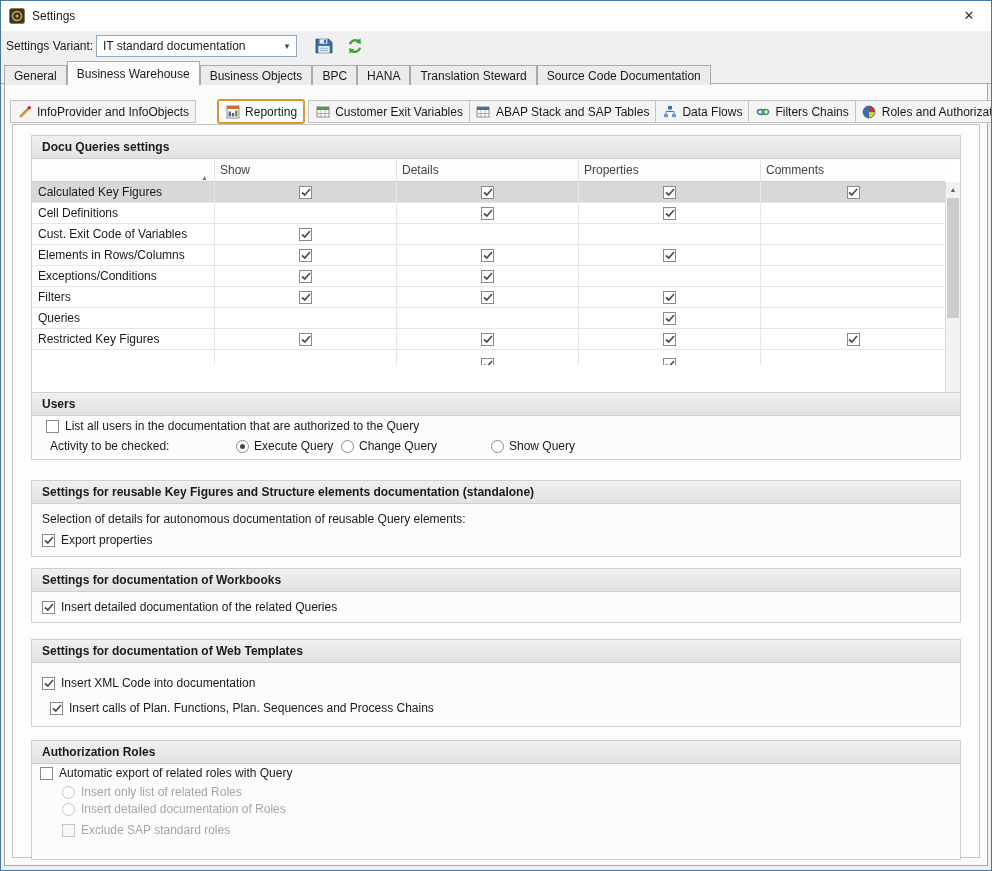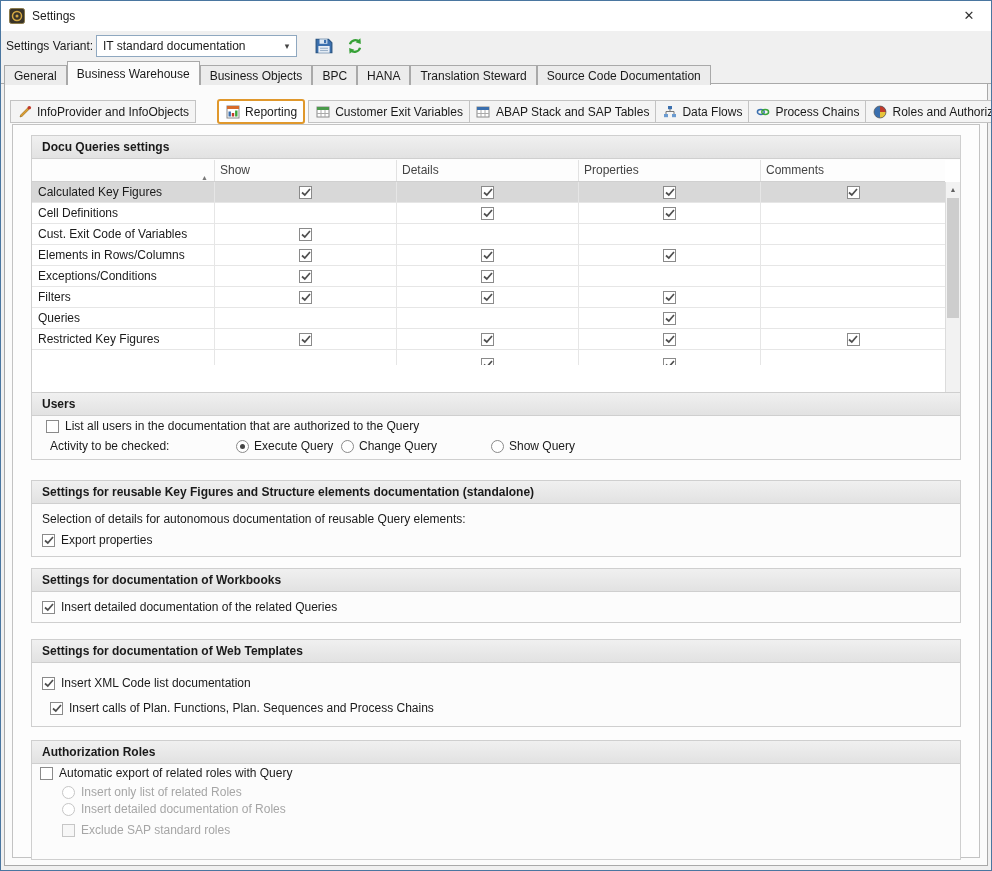--- a/index.html
+++ b/index.html
@@ -197,21 +197,21 @@
             </svg>
           </span>
           <span>Data Flows</span>
         </div><div class="stab">
           <span class="stab-icon">
             <svg width="14" height="14" viewBox="0 0 14 14">
               <ellipse cx="4.8" cy="7" rx="3.4" ry="2.4" fill="none" stroke="#3a6fae" stroke-width="1.5"></ellipse>
               <ellipse cx="9.2" cy="7" rx="3.4" ry="2.4" fill="none" stroke="#3aa53a" stroke-width="1.5"></ellipse>
             </svg>
           </span>
-          <span>Process Chains</span>
+          <span>Filters Chains</span>
         </div><div class="stab">
           <span class="stab-icon">
             <svg width="14" height="14" viewBox="0 0 14 14">
               <circle cx="7" cy="7" r="6" fill="#3a6fae"></circle>
               <path d="M7 7 L7 1 A6 6 0 0 1 13 7 Z" fill="#c23a2a"></path>
               <path d="M7 7 L13 7 A6 6 0 0 1 7 13 Z" fill="#e8c43a"></path>
               <circle cx="7" cy="7" r="6" fill="none" stroke="#555" stroke-width="0.7"></circle>
             </svg>
           </span>
           <span>Roles and Authorizations</span>
@@ -485,21 +485,21 @@
       </div>
 
       <div class="group g-web">
         <div class="group-header">Settings for documentation of Web Templates</div>
         <div class="check-row wt-cb1">
           <span class="cb checked">
               <svg width="10" height="9" viewBox="0 0 10 9">
                 <polyline points="1,4.5 3.8,7 9,1" fill="none" stroke="#4f4f4f" stroke-width="1.7"></polyline>
               </svg>
             </span>
-          <span>Insert XML Code list documentation</span>
+          <span>Insert XML Code into documentation</span>
         </div>
         <div class="check-row wt-cb2">
           <span class="cb checked">
               <svg width="10" height="9" viewBox="0 0 10 9">
                 <polyline points="1,4.5 3.8,7 9,1" fill="none" stroke="#4f4f4f" stroke-width="1.7"></polyline>
               </svg>
             </span>
           <span>Insert calls of Plan. Functions, Plan. Sequences and Process Chains</span>
         </div>
       </div>

